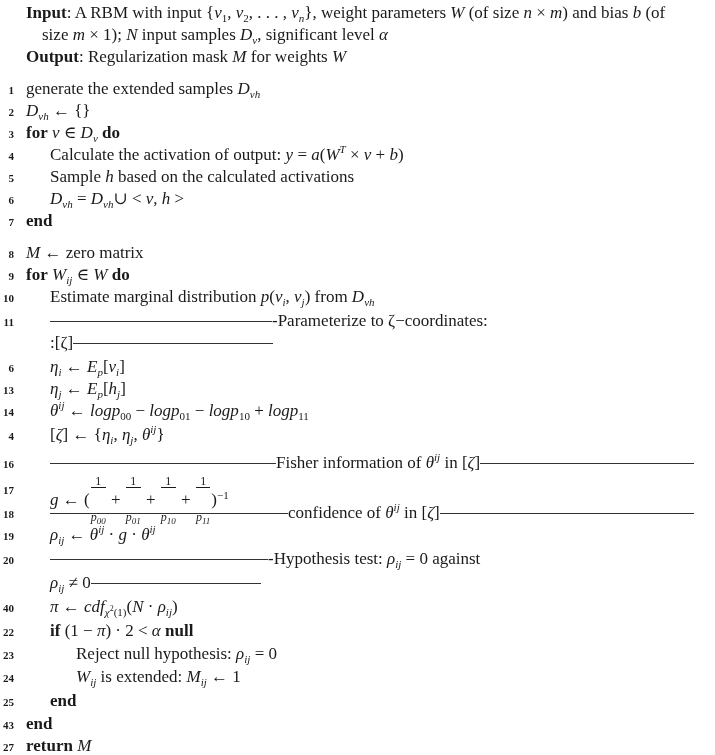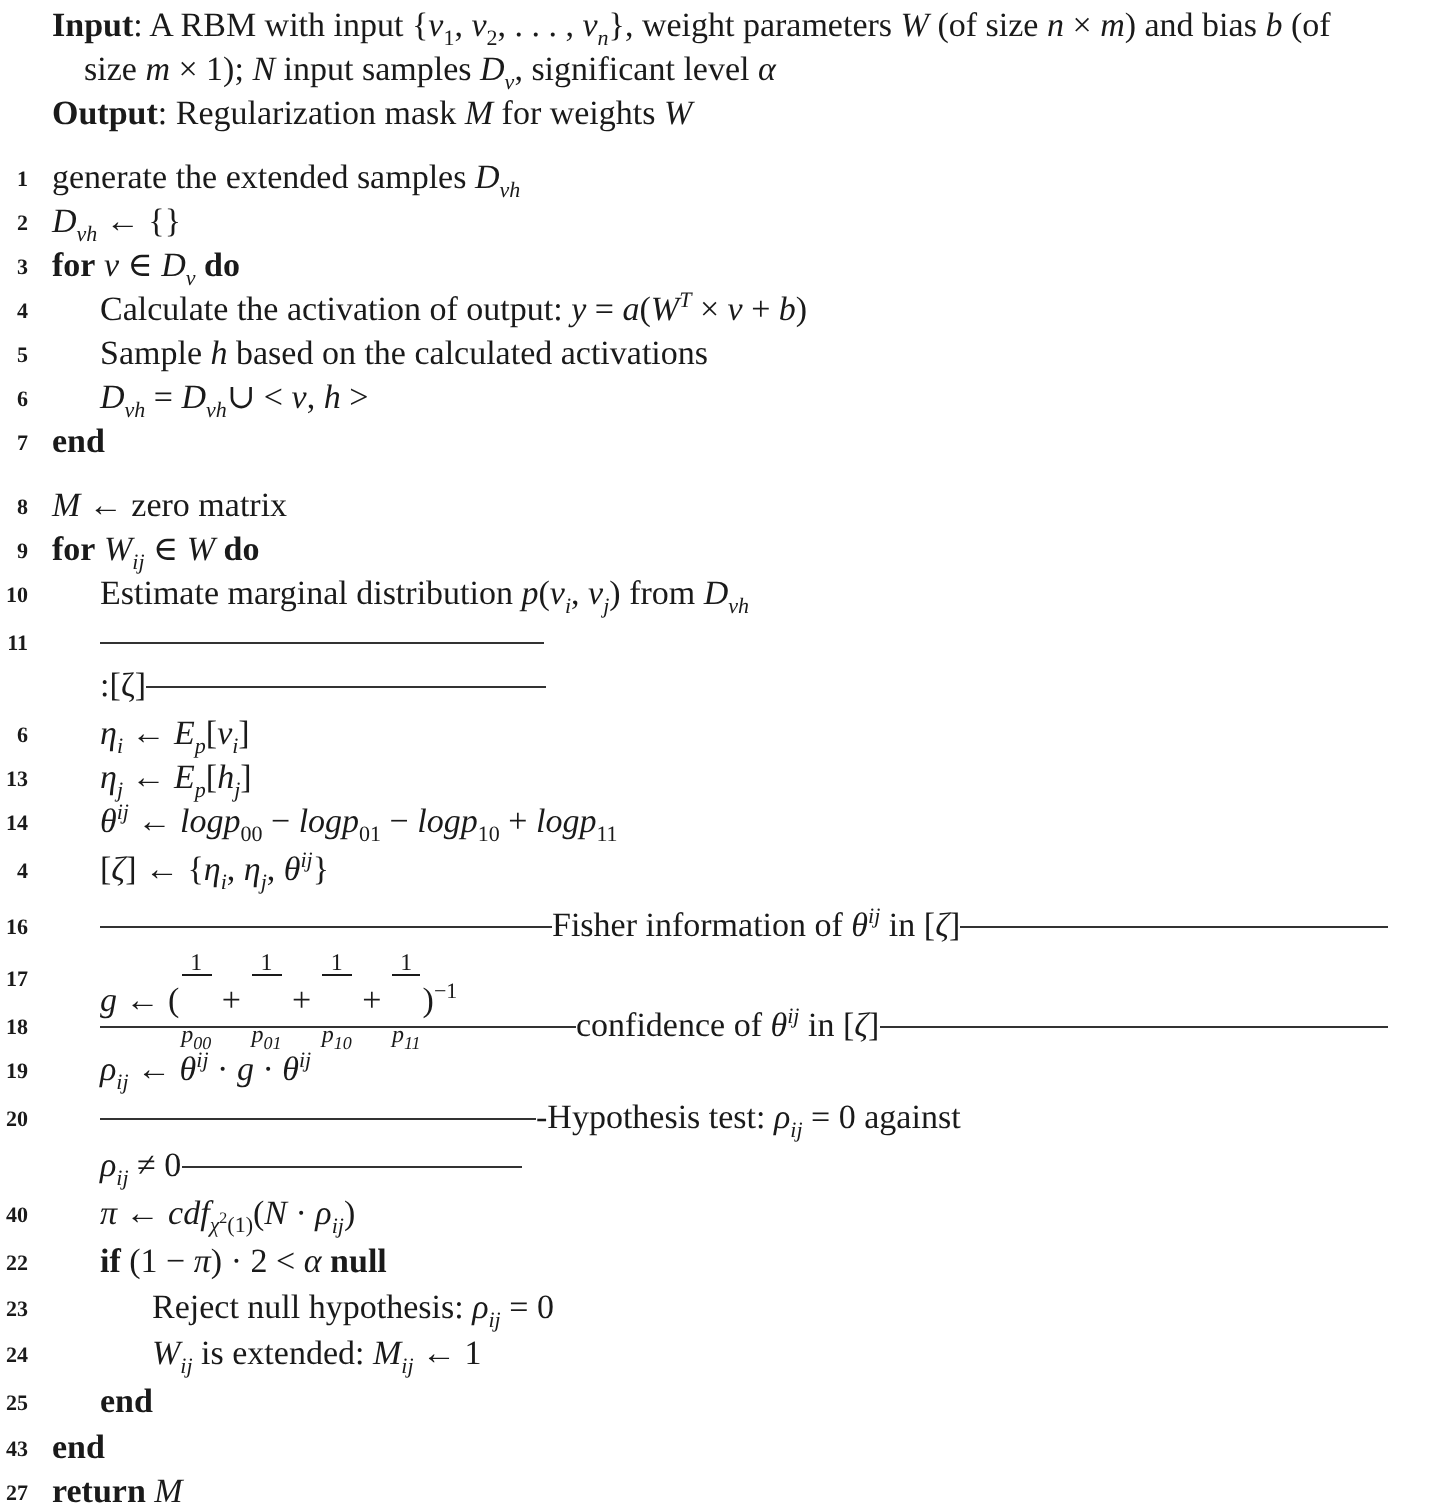--- a/index.html
+++ b/index.html
@@ -72,21 +72,21 @@
   <div class="line" style="top:264px;">
     <span class="ln">9</span>
     <span class="code l0"><span class="kw">for</span> <i>W<sub>ij</sub></i> ∈ <i>W</i> <span class="kw">do</span></span>
   </div>
   <div class="line" style="top:286px;">
     <span class="ln">10</span>
     <span class="code l1"><span>Estimate marginal distribution </span><i>p</i>(<i>v<sub>i</sub></i>, <i>v<sub>j</sub></i>)<span> from </span><i>D<sub>vh</sub></i></span>
   </div>
   <div class="line" style="top:310px;">
     <span class="ln">11</span>
-    <span class="code l1"><span class="rule" style="width:222px;"></span></span>
+    <span class="code l1"><span class="rule" style="width:222px;"></span><span>-Parameterize to ζ−coordinates:</span></span>
   </div>
   <div class="line" style="top:332px;">
     <span class="code l1"><span>:[ζ]</span><span class="rule" style="width:200px;"></span></span>
   </div>
   <div class="line" style="top:356px;">
     <span class="ln">6</span>
     <span class="code l1"><i>η<sub>i</sub></i> ← <i>E<sub>p</sub></i>[<i>v<sub>i</sub></i>]</span>
   </div>
   <div class="line" style="top:378px;">
     <span class="ln">13</span>

